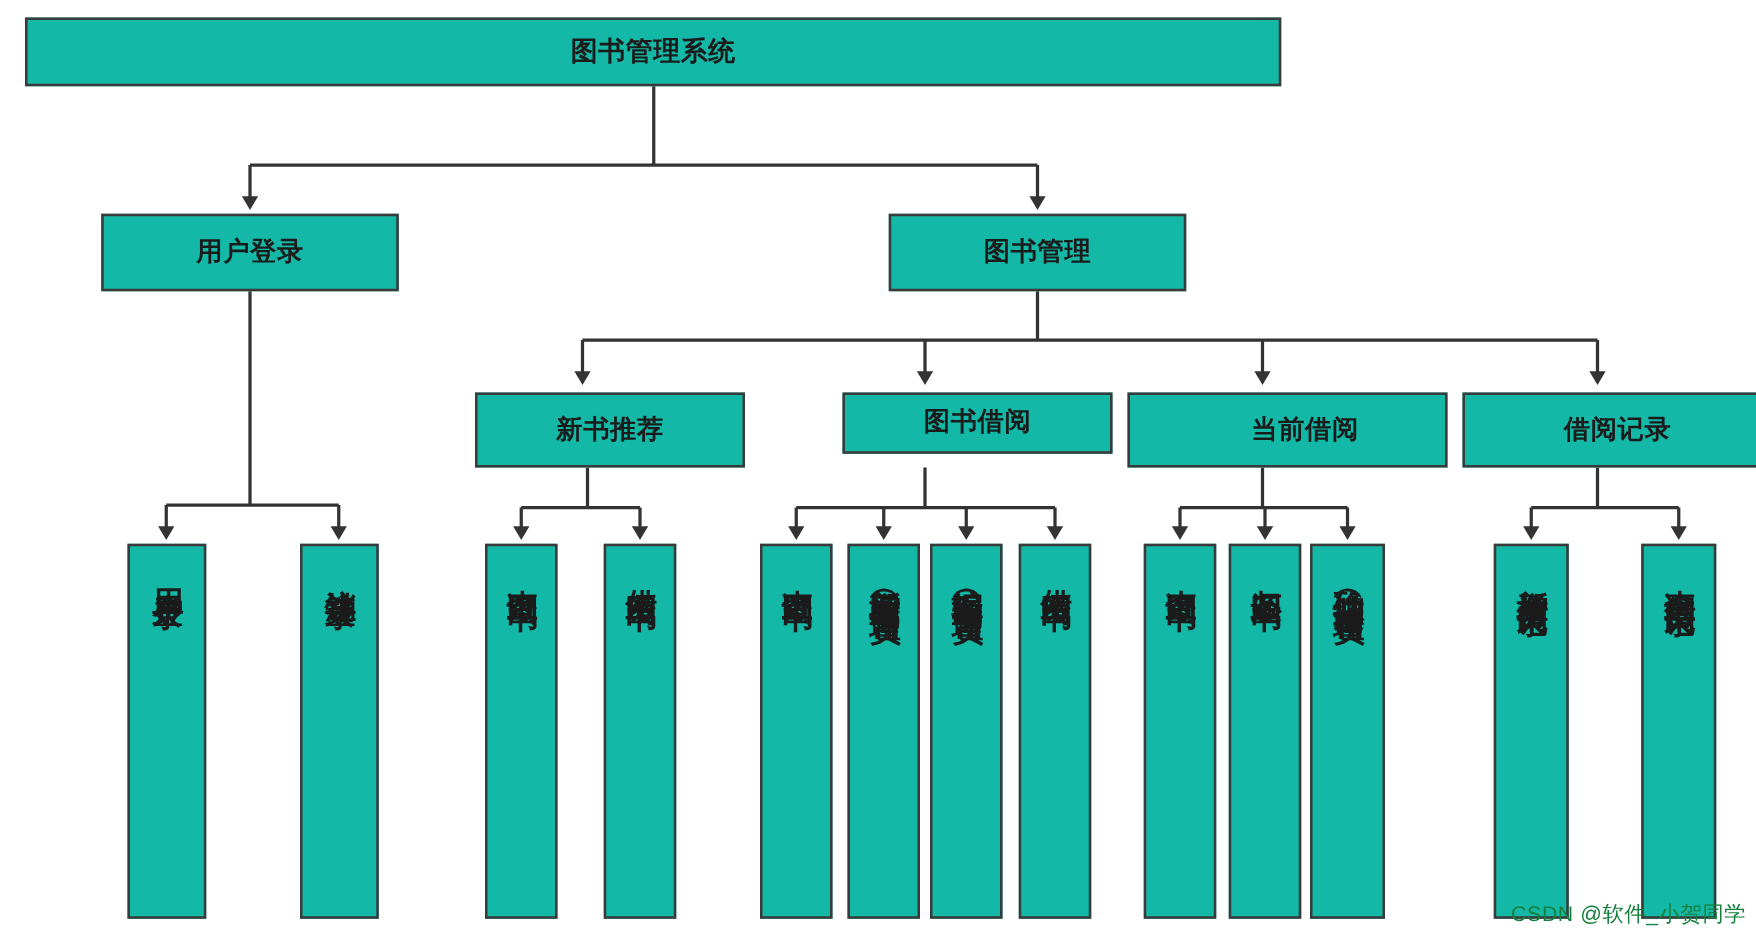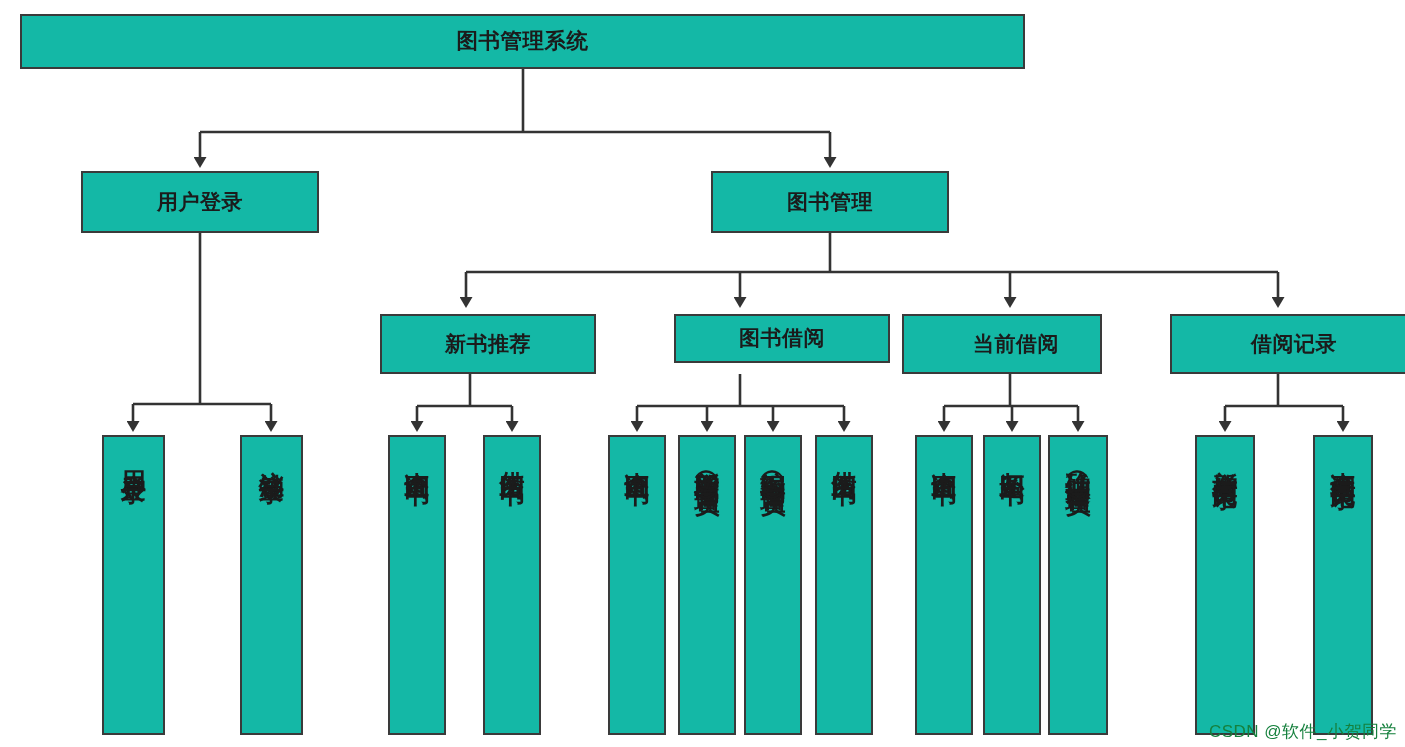--- a/index.html
+++ b/index.html
@@ -124,21 +124,21 @@
   <div class="node h-node" id="n-l2-1" style="left: 711px; top: 171px; width: 238px; height: 62px;">
     <span class="lbl">图书管理</span>
   </div>
 
   <div class="node h-node" id="n-l3-0" style="left: 380px; top: 314px; width: 216px; height: 60px;">
     <span class="lbl">新书推荐</span>
   </div>
   <div class="node h-node" id="n-l3-1" style="left: 632px; top: 314px; width: 216px; height: 49px; margin-left: 42px;">
     <span class="lbl">图书借阅</span>
   </div>
-  <div class="node h-node" id="n-l3-2" style="left: 902px; top: 314px; width: 200px; height: 60px; padding-left: 28px;">
+  <div class="node h-node" id="n-l3-2" style="left: 902px; top: 314px; width: 256px; height: 60px; padding-left: 28px;">
     <span class="lbl">当前借阅</span>
   </div>
   <div class="node h-node" id="n-l3-3" style="left: 1170px; top: 314px; width: 248px; height: 60px;">
     <span class="lbl">借阅记录</span>
   </div>
 
   <div class="node leaf" id="n-lf-0" style="left: 102px; top: 435px; width: 63px; height: 300px;">
     <span class="lbl">用户登录</span>
   </div>
   <div class="node leaf" id="n-lf-1" style="left: 240px; top: 435px; width: 63px; height: 300px;">

